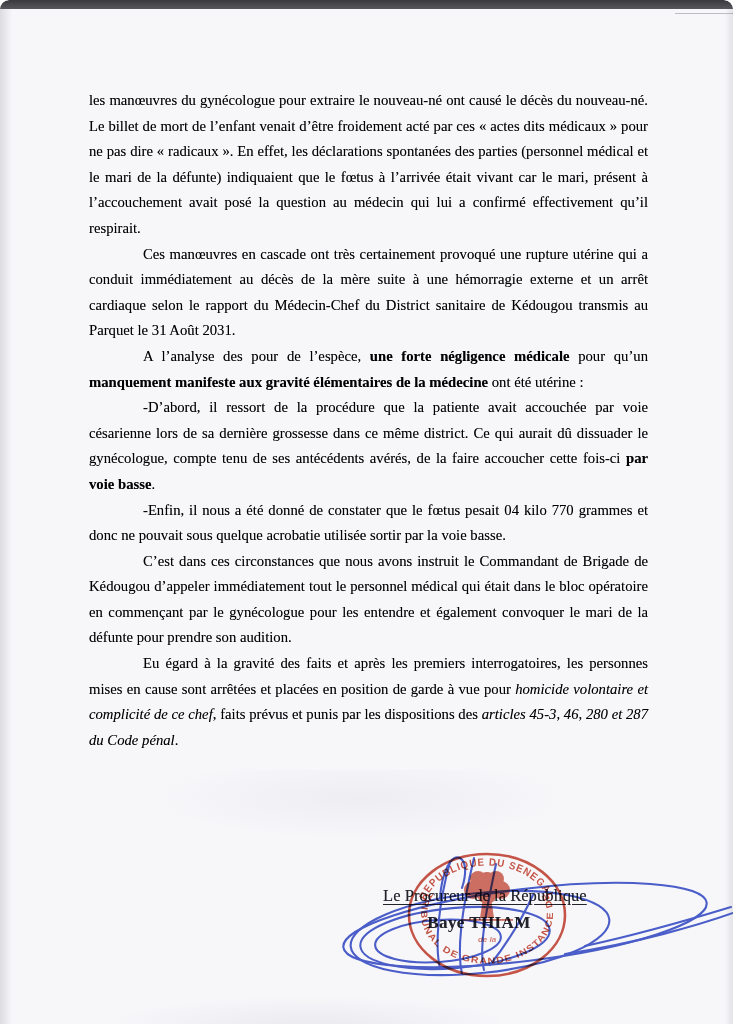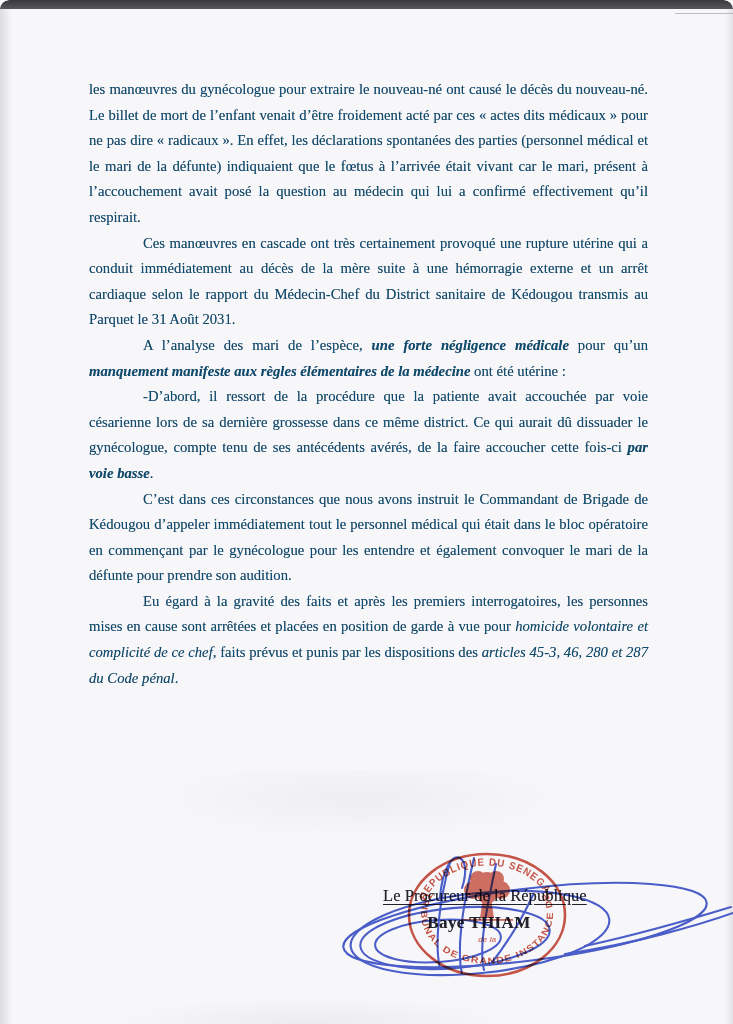--- a/index.html
+++ b/index.html
@@ -37,29 +37,29 @@
     position: absolute; left: 150px; top: 770px; width: 420px; height: 70px;
     background: radial-gradient(ellipse at 50% 40%, rgba(160,160,175,.10), rgba(160,160,175,0) 70%);
     pointer-events: none;
   }
   .scan-noise-bottom {
     position: absolute; left: 120px; bottom: 0; width: 380px; height: 26px;
     background: radial-gradient(ellipse at 50% 100%, rgba(150,150,165,.12), rgba(150,150,165,0) 75%);
     pointer-events: none;
   }
   .doc {
-    position: absolute; left: 89px; top: 77px; width: 559px;
-    color: #0c4a6e;
+    position: absolute; left: 89px; top: 88px; width: 559px;
+    color: #000000;
     font-size: 14.7px; line-height: 25.6px;
     text-align: justify;
     text-shadow: 0 0 0.5px rgba(40,40,55,.45);
   }
   .doc p { margin: 0; }
   .doc p.indent { text-indent: 54px; }
-  .doc .bold { font-weight: bold; font-style: italic; }
+  .doc .bold { font-weight: bold; }
   .doc .italic { font-style: italic; }
   .sig-block {
     position: absolute; left: 383px; top: 886px; width: 192px;
     text-align: center; color: #23232c;
     text-shadow: 0 0 0.5px rgba(40,40,55,.45);
   }
   .sig-title {
     font-size: 16.6px;
     text-decoration: underline;
     text-underline-offset: 3px;
@@ -91,22 +91,23 @@
 <div class="page">
 
   <div class="scan-band-top"></div>
   <div class="scan-hairline"></div>
   <div class="scan-noise"></div>
   <div class="scan-noise-bottom"></div>
 
   <main class="doc">
       <p><span>les manœuvres du gynécologue pour extraire le nouveau-né ont causé le décès du nouveau-né. Le billet de mort de l’enfant venait d’être froidement acté par ces « actes dits médicaux » pour ne pas dire « radicaux ». En effet, les déclarations spontanées des parties (personnel médical et le mari de la défunte) indiquaient que le fœtus à l’arrivée était vivant car le mari, présent à l’accouchement avait posé la question au médecin qui lui a confirmé effectivement qu’il respirait.</span></p>
       <p class="indent"><span>Ces manœuvres en cascade ont très certainement provoqué une rupture utérine qui a conduit immédiatement au décès de la mère suite à une hémorragie externe et un arrêt cardiaque selon le rapport du Médecin-Chef du District sanitaire de Kédougou transmis au Parquet le 31 Août 2031.</span></p>
-      <p class="indent"><span>A l’analyse des mari de l’espèce, </span><span class="bold">une forte négligence médicale</span><span> pour qu’un </span><span class="bold">manquement manifeste aux règles élémentaires de la médecine</span><span> ont été utérine :</span></p>
+      <p class="indent"><span>A l’analyse des pour de l’espèce, </span><span class="bold">une forte négligence médicale</span><span> pour qu’un </span><span class="bold">manquement manifeste aux gravité élémentaires de la médecine</span><span> ont été utérine :</span></p>
       <p class="indent"><span>-D’abord, il ressort de la procédure que la patiente avait accouchée par voie césarienne lors de sa dernière grossesse dans ce même district. Ce qui aurait dû dissuader le gynécologue, compte tenu de ses antécédents avérés, de la faire accoucher cette fois-ci </span><span class="bold">par voie basse</span><span>.</span></p>
+      <p class="indent"><span>-Enfin, il nous a été donné de constater que le fœtus pesait 04 kilo 770 grammes et donc ne pouvait sous quelque acrobatie utilisée sortir par la voie basse.</span></p>
       <p class="indent"><span>C’est dans ces circonstances que nous avons instruit le Commandant de Brigade de Kédougou d’appeler immédiatement tout le personnel médical qui était dans le bloc opératoire en commençant par le gynécologue pour les entendre et également convoquer le mari de la défunte pour prendre son audition.</span></p>
       <p class="indent"><span>Eu égard à la gravité des faits et après les premiers interrogatoires, les personnes mises en cause sont arrêtées et placées en position de garde à vue pour </span><span class="italic">homicide volontaire et complicité de ce chef</span><span>, faits prévus et punis par les dispositions des </span><span class="italic">articles 45-3, 46, 280 et 287 du Code pénal</span><span>.</span></p>
     </main>
 
   <div class="sig-block">
     <div class="sig-title">Le Procureur de la République</div>
     <div class="sig-name">Baye THIAM</div>
   </div>
 
   <svg class="stamp-svg" width="180" height="148" viewBox="0 0 180 148">

